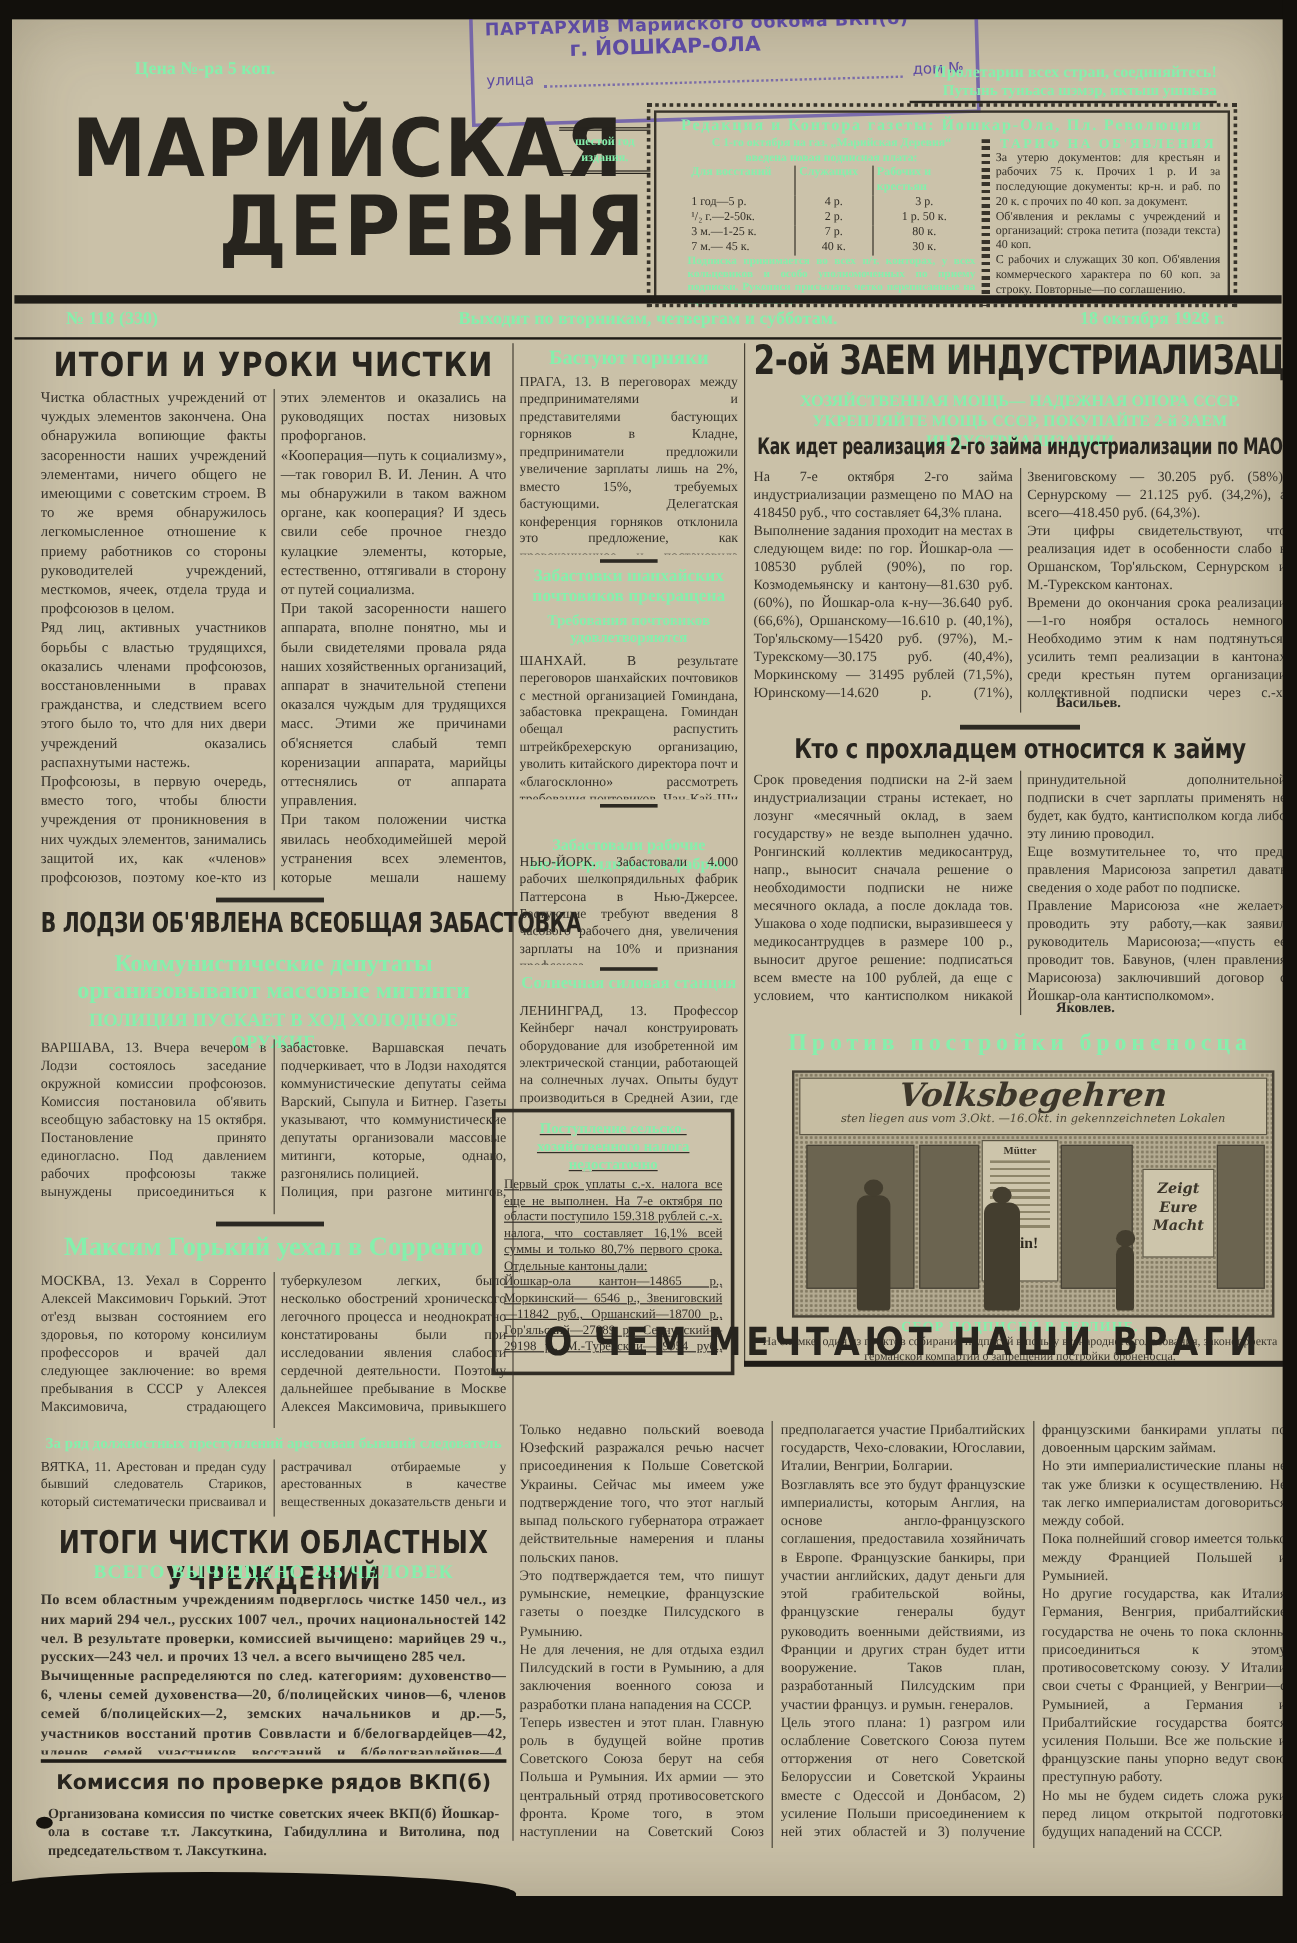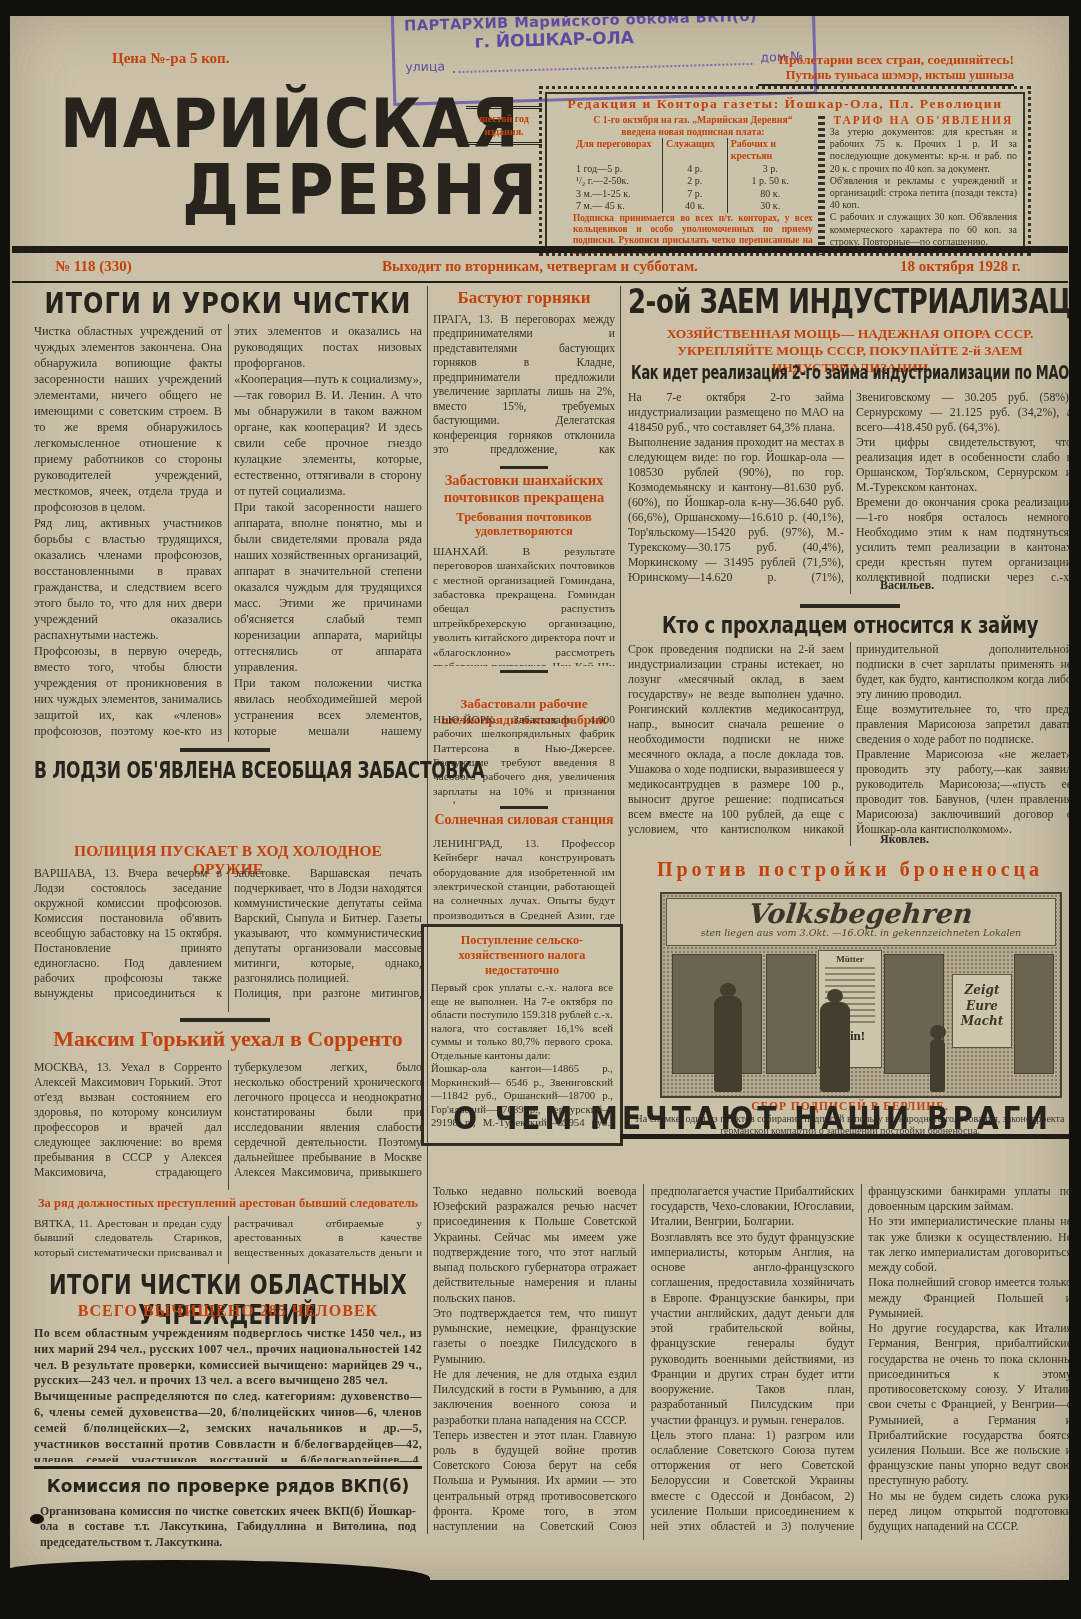--- a/index.html
+++ b/index.html
@@ -8,21 +8,21 @@
   .paper{position:absolute;left:10px;top:16px;width:1059px;height:1564px;
          background:
            radial-gradient(ellipse at 18% 8%, rgba(255,255,255,.10), transparent 42%),
            radial-gradient(ellipse at 85% 20%, rgba(255,255,255,.08), transparent 40%),
            radial-gradient(ellipse at 70% 95%, rgba(95,82,58,.14), transparent 55%),
            linear-gradient(160deg,#cfc6ad,#c7be a 0,#c7bea3 45%,#cfc6ac 72%,#c2b89d);
          background-color:#cac1a8;
          box-shadow:inset 0 0 60px rgba(60,50,30,.25);}
   .abs{position:absolute;}
   .h-sans{font-family:"DejaVu Sans",sans-serif;font-weight:bold;color:#27241e;}
-  .h-serif{font-family:"Liberation Serif",serif;font-weight:bold;color:#c2410c;}
+  .h-serif{font-family:"Liberation Serif",serif;font-weight:bold;color:#86efac;}
   .condensed{display:block;transform-origin:center top;}
   .body-text{font-family:"Liberation Serif",serif;color:#35312a;text-align:justify;
              white-space:pre-line;overflow:hidden;}
   .cols2{column-count:2;column-gap:12px;column-rule:1px solid #4b463a;}
   .cols3{column-count:3;column-gap:14px;column-rule:1px solid #4b463a;}
   .center{text-align:center;}
   .rule{background:#1f1c17;}
   .divider{position:absolute;height:4px;background:#2c2922;}
   .vline{position:absolute;width:1px;background:#474235;}
   .stamp{border:3px solid rgba(104,88,170,.85);color:#5d4ba2;transform:rotate(-1.6deg);
@@ -74,21 +74,21 @@
     <div class="h-serif" style="font-size:12.5px;border-bottom:2px solid #27241e;padding-bottom:1px;">Путынь туньаса шэмэр, иктыш ушныза</div>
   </div>
 
   <div class="abs infobox" style="left:545px;top:92px;width:464px;height:150px;padding:2px 6px;">
     <div class="h-serif center" style="font-size:13.5px;letter-spacing:1.5px;">Редакция и Контора газеты: Йошкар-Ола, Пл. Революции</div>
     <div style="display:flex;margin-top:2px;margin-left:20px;">
       <div style="width:54%;">
         <div class="h-serif center" style="font-size:9.8px;line-height:1.2;white-space:pre-line;">С 1-го октября на газ. „Марийская Деревня“
 введена новая подписная плата:</div>
         <div class="sub-table">
-          <div class="c h-serif">Для переговорах</div>
+          <div class="c h-serif">Для восстаний</div>
           <div class="c mid h-serif">Служащих</div>
           <div class="c h-serif">Рабочих и крестьян</div>
           <div class="c">1 год—5 р.</div>
           <div class="c mid center">4 р.</div>
           <div class="c center">3 р.</div>
           <div class="c">¹/₂ г.—2-50к.</div>
           <div class="c mid center">2 р.</div>
           <div class="c center">1 р. 50 к.</div>
           <div class="c">3 м.—1-25 к.</div>
           <div class="c mid center">7 р.</div>
@@ -131,20 +131,21 @@
 В связи с чисткой пред нами стоит ряд важнейших задач. Первая и основная задача—это комплектование освободившихся мест рабочими, беднотой, батраками и в первую очередь марийцами.
 Организовать серию курсов по подготовке работников различной квалификации.
 Чтобы не допускать засорения нашего аппарата и в будущем, необходимо произвести поверку рядов профсоюзов, установить учет безработных и должно быть более внимательное отношение к найму работников со стороны руководителей учреждений, профсоюзов и ячеек.
 Чтобы не допускать и в будущем засорения учреждений, сама трудящаяся масса должна активно участвовать в контроле деятельности всех наших органов, тогда только будет полностью обеспечено обслуживание интересов трудящихся.</div>
 
   <div class="divider" style="left:180px;top:748px;width:90px;"></div>
 
   <div class="abs center" style="left:34px;top:756px;width:388px;white-space:nowrap;">
     <span class="h-sans condensed" style="font-size:17px;letter-spacing:-.3px;transform:scaleY(1.35);">В ЛОДЗИ ОБ'ЯВЛЕНА ВСЕОБЩАЯ ЗАБАСТОВКА</span>
   </div>
+  <div class="abs h-serif center" style="left:44px;top:792px;width:368px;font-size:20px;line-height:1.15;">Коммунистические депутаты организовывают массовые митинги</div>
   <div class="abs h-serif center" style="left:44px;top:842px;width:368px;font-size:15.5px;">ПОЛИЦИЯ ПУСКАЕТ В ХОД ХОЛОДНОЕ ОРУЖИЕ</div>
   <div class="abs body-text cols2" style="left:34px;top:866px;width:388px;height:146px;font-size:11.8px;line-height:1.27;">ВАРШАВА, 13. Вчера вечером в Лодзи состоялось заседание окружной комиссии профсоюзов. Комиссия постановила об'явить всеобщую забастовку на 15 октября. Постановление принято единогласно. Под давлением рабочих профсоюзы также вынуждены присоединиться к забастовке. Варшавская печать подчеркивает, что в Лодзи находятся коммунистические депутаты сейма Варский, Сыпула и Битнер. Газеты указывают, что коммунистические депутаты организовали массовые митинги, которые, однако, разгонялись полицией.
 Полиция, при разгоне митингов, пускала в ход холодное оружие. В Лодзи состоялась демонстрация около тюрьмы, в которой находятся политические. Демонстранты требовали освобождения политических. Вчера в кинематографе состоялся митинг, на котором, несмотря на сопротивление ППС-овского президиума, выступил коммунистический депутат Битнер. Он встретил поддержку всей рабочей части аудитории. ППС-овский президиум об'явил митинг распущенным. После этого отряд полиции вытеснил рабочих из зала.</div>
 
   <div class="divider" style="left:180px;top:1018px;width:90px;"></div>
 
   <div class="abs h-serif center" style="left:34px;top:1026px;width:388px;font-size:22px;">Максим Горький уехал в Сорренто</div>
   <div class="abs body-text cols2" style="left:34px;top:1060px;width:388px;height:130px;font-size:11.8px;line-height:1.27;">МОСКВА, 13. Уехал в Сорренто Алексей Максимович Горький. Этот от'езд вызван состоянием его здоровья, по которому консилиум профессоров и врачей дал следующее заключение: во время пребывания в СССР у Алексея Максимовича, страдающего туберкулезом легких, было несколько обострений хронического легочного процесса и неоднократно констатированы были при исследовании явления слабости сердечной деятельности. Поэтому дальнейшее пребывание в Москве Алексея Максимовича, привыкшего к теплому климату Италии, было бы сопряжено с большой опасностью для его здоровья, в виду чего Горькому необходимо немедленно уехать в Италию, откуда можно ему вернуться в Москву не раньше мая 1929 г. Весною 1929 г. Горький снова вернется в Союз Советов.</div>
 
   <div class="abs h-serif center" style="left:34px;top:1196px;width:388px;font-size:12.5px;white-space:nowrap;">За ряд должностных преступлений арестован бывший следователь</div>
@@ -176,21 +177,21 @@
   <div class="divider" style="left:500px;top:670px;width:48px;height:3px;"></div>
 
   <div class="abs h-serif center" style="left:433px;top:696px;width:182px;font-size:13.5px;line-height:1.15;">Забастовали рабочие шелкопрядильных фабрик</div>
   <div class="abs body-text" style="left:433px;top:712px;width:182px;height:92px;font-size:11.4px;line-height:1.26;">НЬЮ-ЙОРК. Забастовали 4.000 рабочих шелкопрядильных фабрик Паттерсона в Нью-Джерсее. Бастующие требуют введения 8 часового рабочего дня, увеличения зарплаты на 10% и признания профсоюза.</div>
 
   <div class="divider" style="left:500px;top:806px;width:48px;height:3px;"></div>
 
   <div class="abs h-serif center" style="left:433px;top:812px;width:182px;font-size:14px;">Солнечная силовая станция</div>
   <div class="abs body-text" style="left:433px;top:836px;width:182px;height:84px;font-size:11.4px;line-height:1.26;">ЛЕНИНГРАД, 13. Профессор Кейнберг начал конструировать оборудование для изобретенной им электрической станции, работающей на солнечных лучах. Опыты будут производиться в Средней Азии, где будет и оборудована солнечная силовая станция мощностью в 300 киловат.</div>
 
-  <div class="abs nalog-box" style="left:421px;top:924px;width:182px;height:204px;">
+  <div class="abs nalog-box" style="left:410px;top:924px;width:182px;height:204px;text-decoration:underline;">
     <div class="h-serif center" style="font-size:12.3px;line-height:1.2;">Поступление сельско-хозяйственного налога недостаточно</div>
     <div class="body-text" style="font-size:10.8px;line-height:1.25;margin-top:4px;height:148px;">Первый срок уплаты с.-х. налога все еще не выполнен. На 7-е октября по области поступило 159.318 рублей с.-х. налога, что составляет 16,1% всей суммы и только 80,7% первого срока. Отдельные кантоны дали:
 Йошкар-ола кантон—14865 р., Моркинский— 6546 р., Звениговский—11842 руб., Оршанский—18700 р., Гор'яльский—27089 р., Сернурский—29198 р., М.-Турекский—39954 руб., Козмодемьянский—5439 руб. и Юринский—5700 р.</div>
   </div>
 
   <div class="abs center" style="left:628px;top:282px;width:444px;white-space:nowrap;">
     <span class="h-sans condensed" style="font-size:26px;letter-spacing:-.5px;transform:scaleY(1.3);">2-ой ЗАЕМ ИНДУСТРИАЛИЗАЦИИ</span>
   </div>
   <div class="abs h-serif center" style="left:628px;top:326px;width:444px;font-size:13.5px;line-height:1.25;">ХОЗЯЙСТВЕННАЯ МОЩЬ— НАДЕЖНАЯ ОПОРА СССР. УКРЕПЛЯЙТЕ МОЩЬ СССР, ПОКУПАЙТЕ 2-й ЗАЕМ ИНДУСТРИАЛИЗАЦИИ</div>
 

